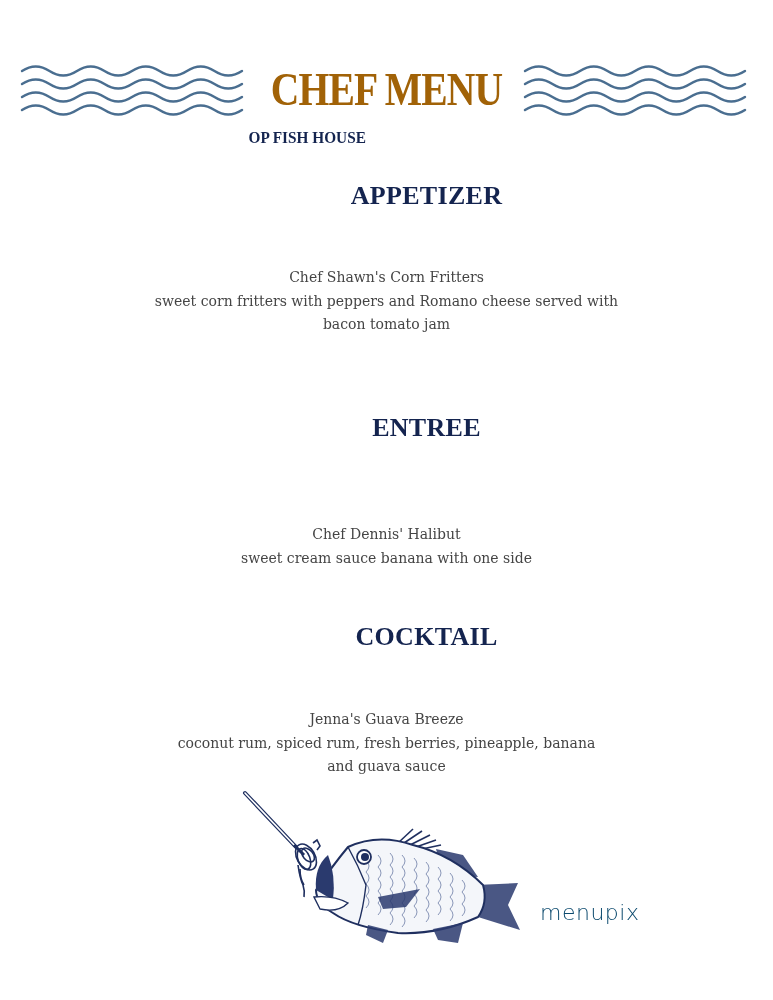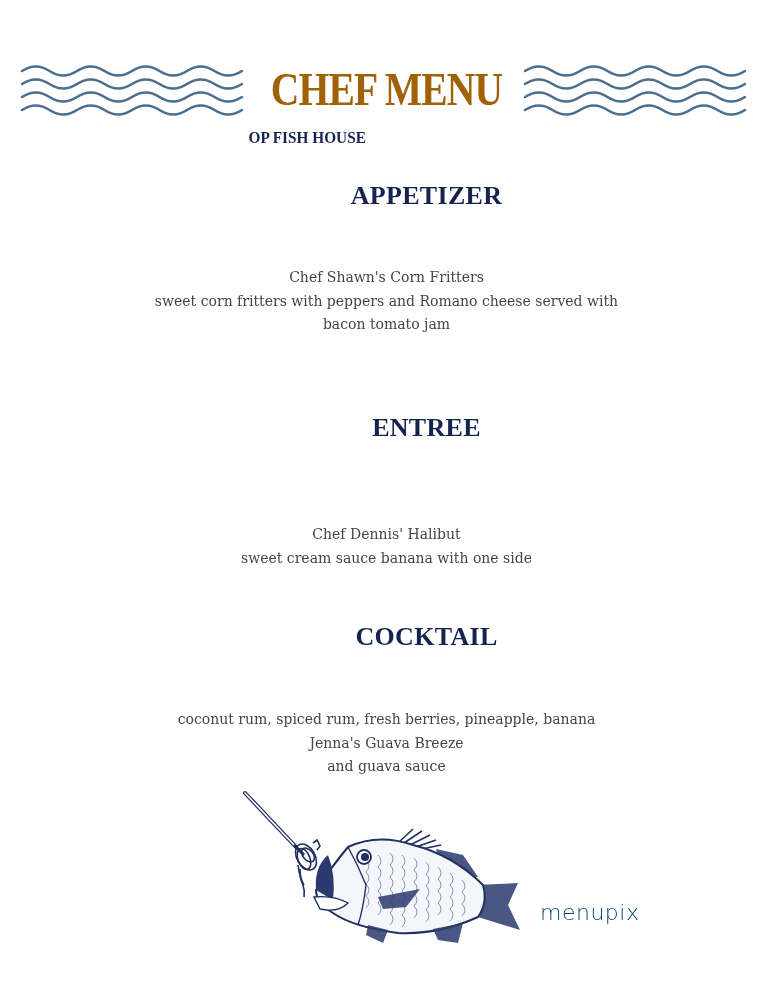--- a/index.html
+++ b/index.html
@@ -143,22 +143,22 @@
   </div>
 
   <div class="section-heading" style="top:412px;text-align:center;">ENTREE</div>
   <div class="item" style="top:499px;margin-top:24px;">
     <div>Chef Dennis' Halibut</div>
     <div>sweet cream sauce banana with one side</div>
   </div>
 
   <div class="section-heading" style="top:621px;">COCKTAIL</div>
   <div class="item" style="top:708px;">
+    <div>Jenna's Guava Breeze</div>
     <div>coconut rum, spiced rum, fresh berries, pineapple, banana</div>
-    <div>Jenna's Guava Breeze</div>
     <div>and guava sauce</div>
   </div>
 
   <svg class="illustration" viewBox="0 0 290 165">
 
     <g>
       <path d="M7 8 L58 62" stroke="#1f2f5f" stroke-width="4" stroke-linecap="round" fill="none"></path>
       <path d="M7 8 L58 62" stroke="#ffffff" stroke-width="1.6" stroke-linecap="round" fill="none"></path>
       <path d="M56 60 L66 70" stroke="#1f2f5f" stroke-width="3" fill="none"></path>
     </g>

